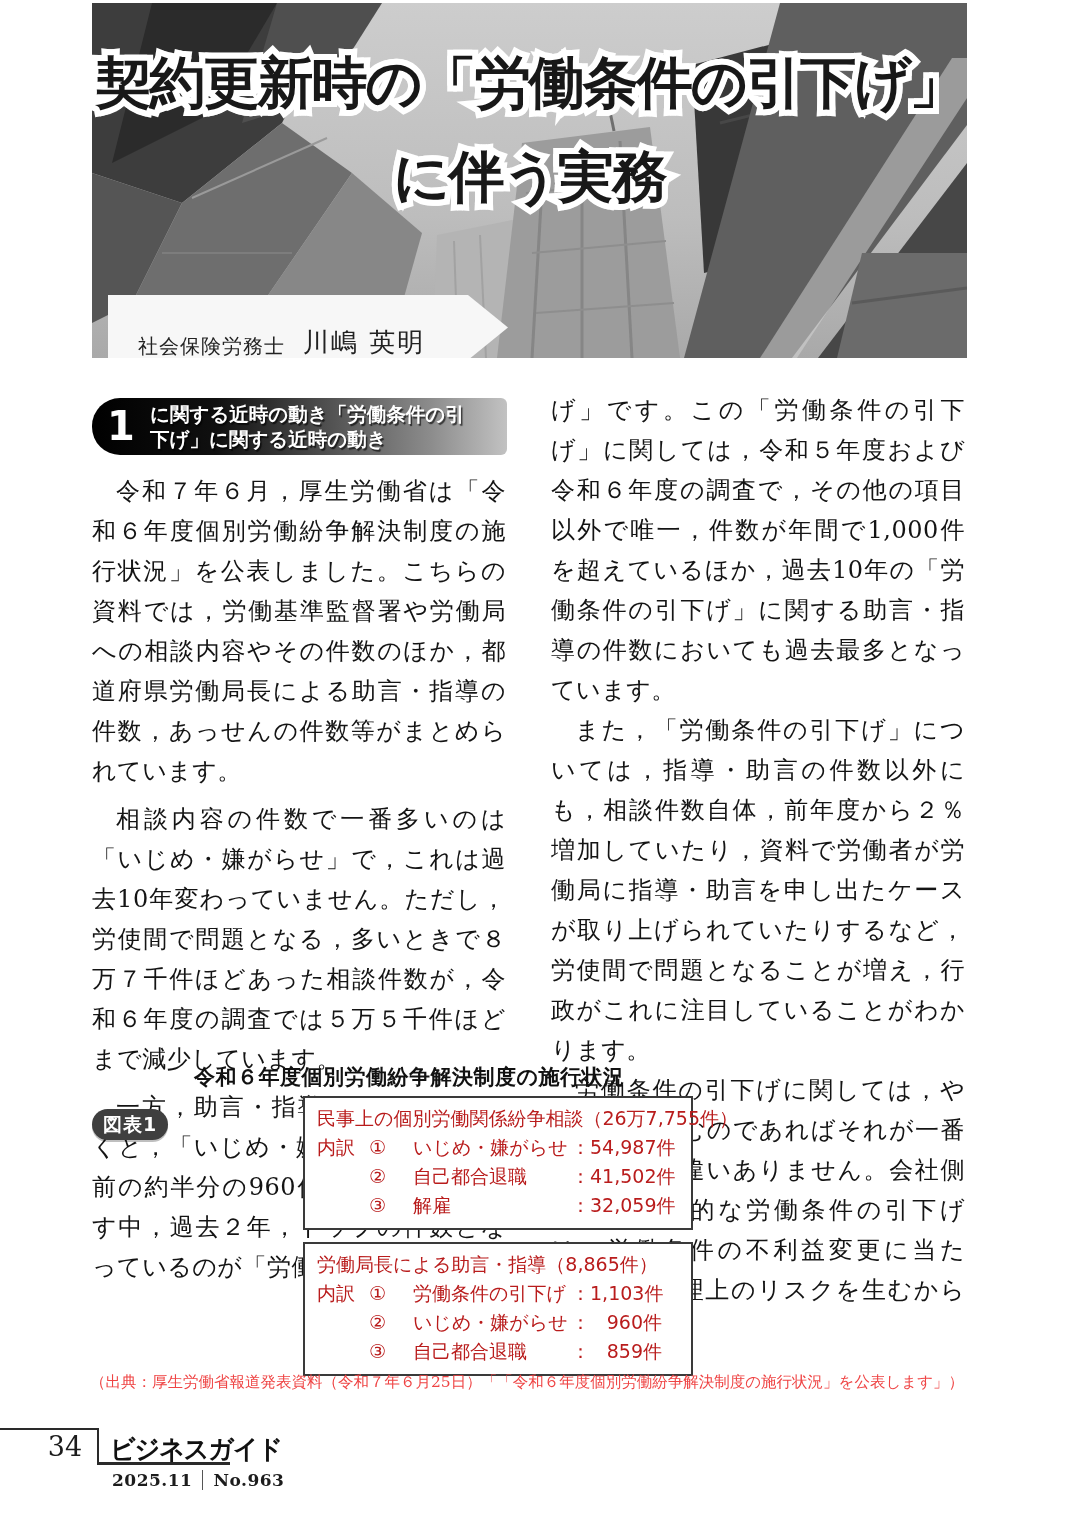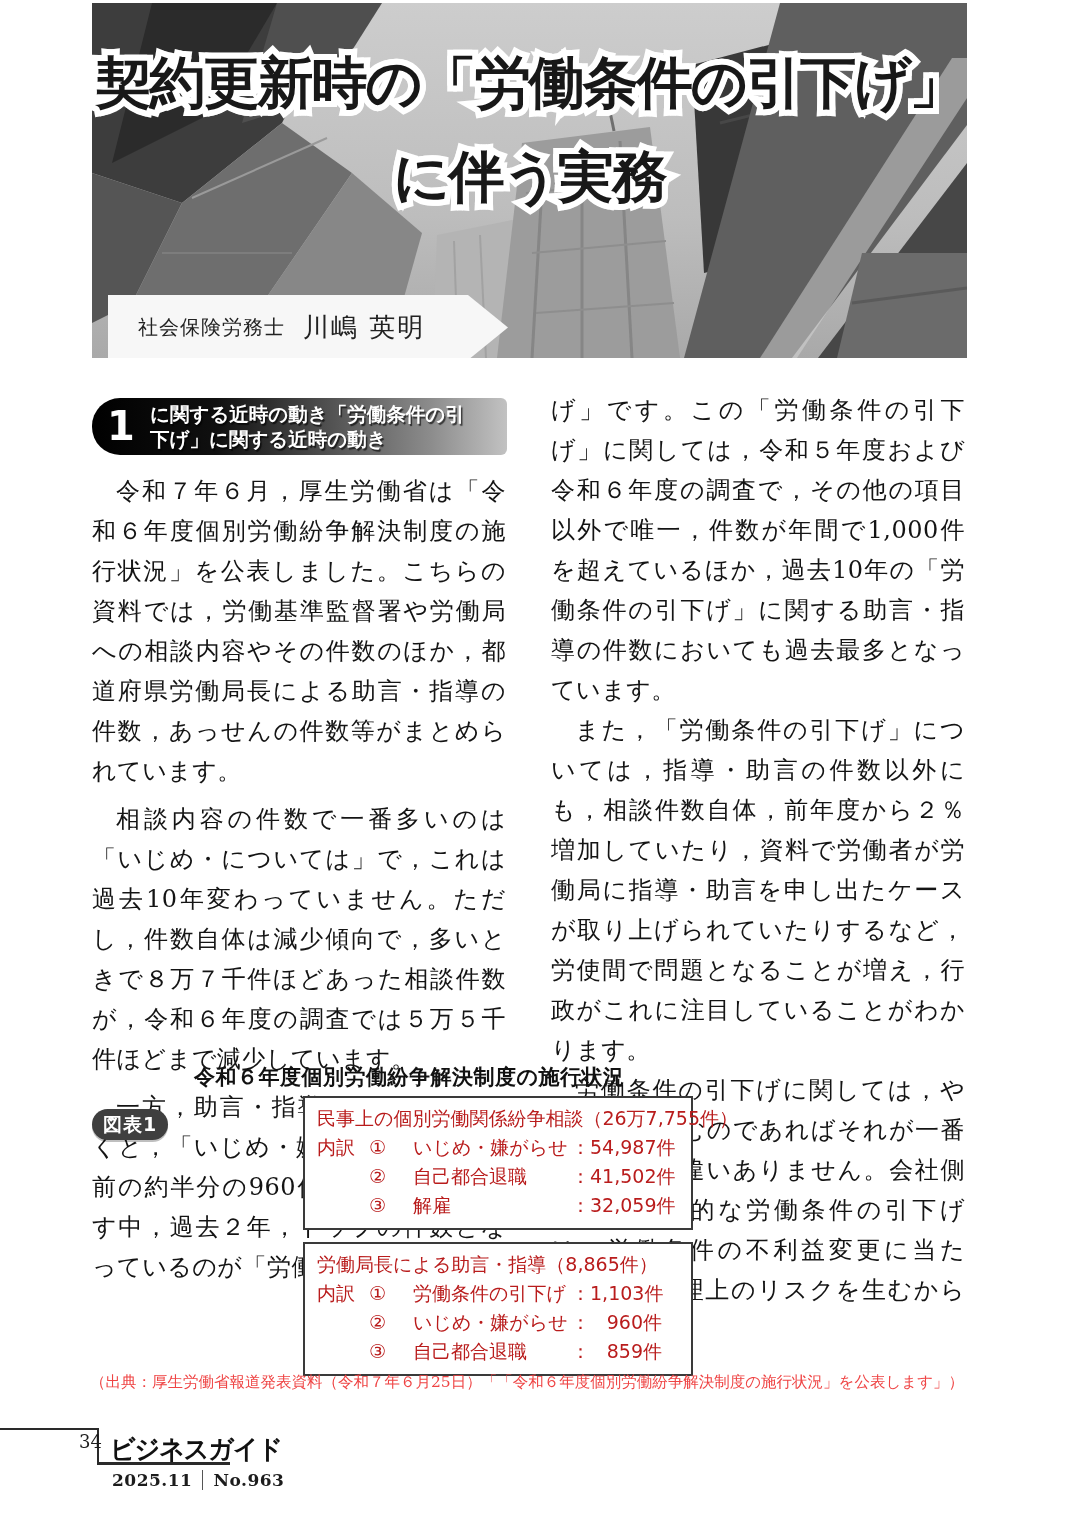--- a/index.html
+++ b/index.html
@@ -31,21 +31,21 @@
     text-shadow:
       0 0 6px #fff, 4px 4px 0 #fff, -4px 4px 0 #fff, 4px -4px 0 #fff,
       -4px -4px 0 #fff, 6px 0 0 #fff, -6px 0 0 #fff, 0 6px 0 #fff, 0 -6px 0 #fff;
   }
   .hero-title.fill { -webkit-text-stroke:0; text-shadow:none; }
 
   #author-banner {
     position:absolute; left:16px; top:292px; width:400px; height:65px;
     background:#f7f7f7;
     clip-path:polygon(0 0, 90% 0, 100% 50%, 90% 100%, 0 100%);
-    display:flex; align-items:center; gap:18px; padding-left:30px;
+    display:flex; align-items:flex-end; gap:18px; padding-left:30px;
     font-family:"DejaVu Sans","Liberation Sans",sans-serif; color:#222;
   }
   #author-banner .role { font-size:20px; letter-spacing:1px; }
   #author-banner .name { font-size:26px; letter-spacing:2px; font-weight:500; }
 
   
   .col { position:absolute; width:414px; }
   #col1 { left:92px;  top:398px; }
   #col2 { left:551px; top:390px; }
   .para {
@@ -107,22 +107,22 @@
   #figure-source {
     position:absolute; left:90px; top:1372px; width:880px;
     font-size:15.5px; letter-spacing:0; color:#ef4444; white-space:nowrap;
   }
 
   
   #footer-topline { position:absolute; left:0; top:1428px; width:97px; border-top:2px solid #2a2a2a; }
   #footer-vline   { position:absolute; left:97px; top:1428px; height:36px; border-left:2px solid #2a2a2a; }
   #footer-underline { position:absolute; left:97px; top:1462px; width:133px; border-top:3px solid #2a2a2a; }
   #page-number {
-    position:absolute; left:40px; top:1431px; width:50px; 
-    font-size:18px; color:#1c1c1c;margin-left:39px;
+    position:absolute; left:40px; top:1431px; width:50px; text-align:center;
+    font-size:27px; color:#1c1c1c;
   }
   #magazine-logo {
     position:absolute; left:110px; top:1433px;
     font-family:"DejaVu Sans","Liberation Sans",sans-serif;
     font-size:25px; font-weight:900; letter-spacing:-1px; color:#111;
     transform:scaleY(1.05);
   }
   #issue-line {
     position:absolute; left:112px; top:1470px; display:flex; align-items:center;
     font-size:17px; font-weight:bold; color:#1c1c1c; letter-spacing:0.5px;
@@ -190,21 +190,21 @@
 
   <div id="col1" class="col">
     <div id="sec1-band">
       <div id="sec1-num">1</div>
       <div id="sec1-heading">
         <span>に関する近時の動き「労働条件の引</span><br>
         <span>下げ」に関する近時の動き</span>
       </div>
     </div>
     <p class="para indent">令和７年６月，厚生労働省は「令和６年度個別労働紛争解決制度の施行状況」を公表しました。こちらの資料では，労働基準監督署や労働局への相談内容やその件数のほか，都道府県労働局長による助言・指導の件数，あっせんの件数等がまとめられています。</p>
-    <p class="para indent">相談内容の件数で一番多いのは「いじめ・については」で，これは過去10年変わっていません。ただし，件数自体は減少傾向で，多いときで８万７千件ほどあった相談件数が，令和６年度の調査では５万５千件ほどまで減少しています。</p>
+    <p class="para indent">相談内容の件数で一番多いのは「いじめ・嫌がらせ」で，これは過去10年変わっていません。ただし，労使間で問題となる，多いときで８万７千件ほどあった相談件数が，令和６年度の調査では５万５千件ほどまで減少しています。</p>
     <p class="para indent">一方，助言・指導の件数を見ていくと，「いじめ・嫌がらせ」が10年前の約半分の960件まで件数を減らす中，過去２年，トップの件数となっているのが「労働条件の引下</p>
   </div>
 
   <div id="col2" class="col">
     <p class="para">げ」です。この「労働条件の引下げ」に関しては，令和５年度および令和６年度の調査で，その他の項目以外で唯一，件数が年間で1,000件を超えているほか，過去10年の「労働条件の引下げ」に関する助言・指導の件数においても過去最多となっています。</p>
     <p class="para indent">また，「労働条件の引下げ」については，指導・助言の件数以外にも，相談件数自体，前年度から２％増加していたり，資料で労働者が労働局に指導・助言を申し出たケースが取り上げられていたりするなど，労使間で問題となることが増え，行政がこれに注目していることがわかります。</p>
     <p class="para indent">労働条件の引下げに関しては，やらないで済むのであればそれが一番良いのは間違いありません。会社側による一方的な労働条件の引下げは，労働条件の不利益変更に当たり，労務管理上のリスクを生むからで</p>
   </div>
 
   <div id="figure-label">図表1</div>

